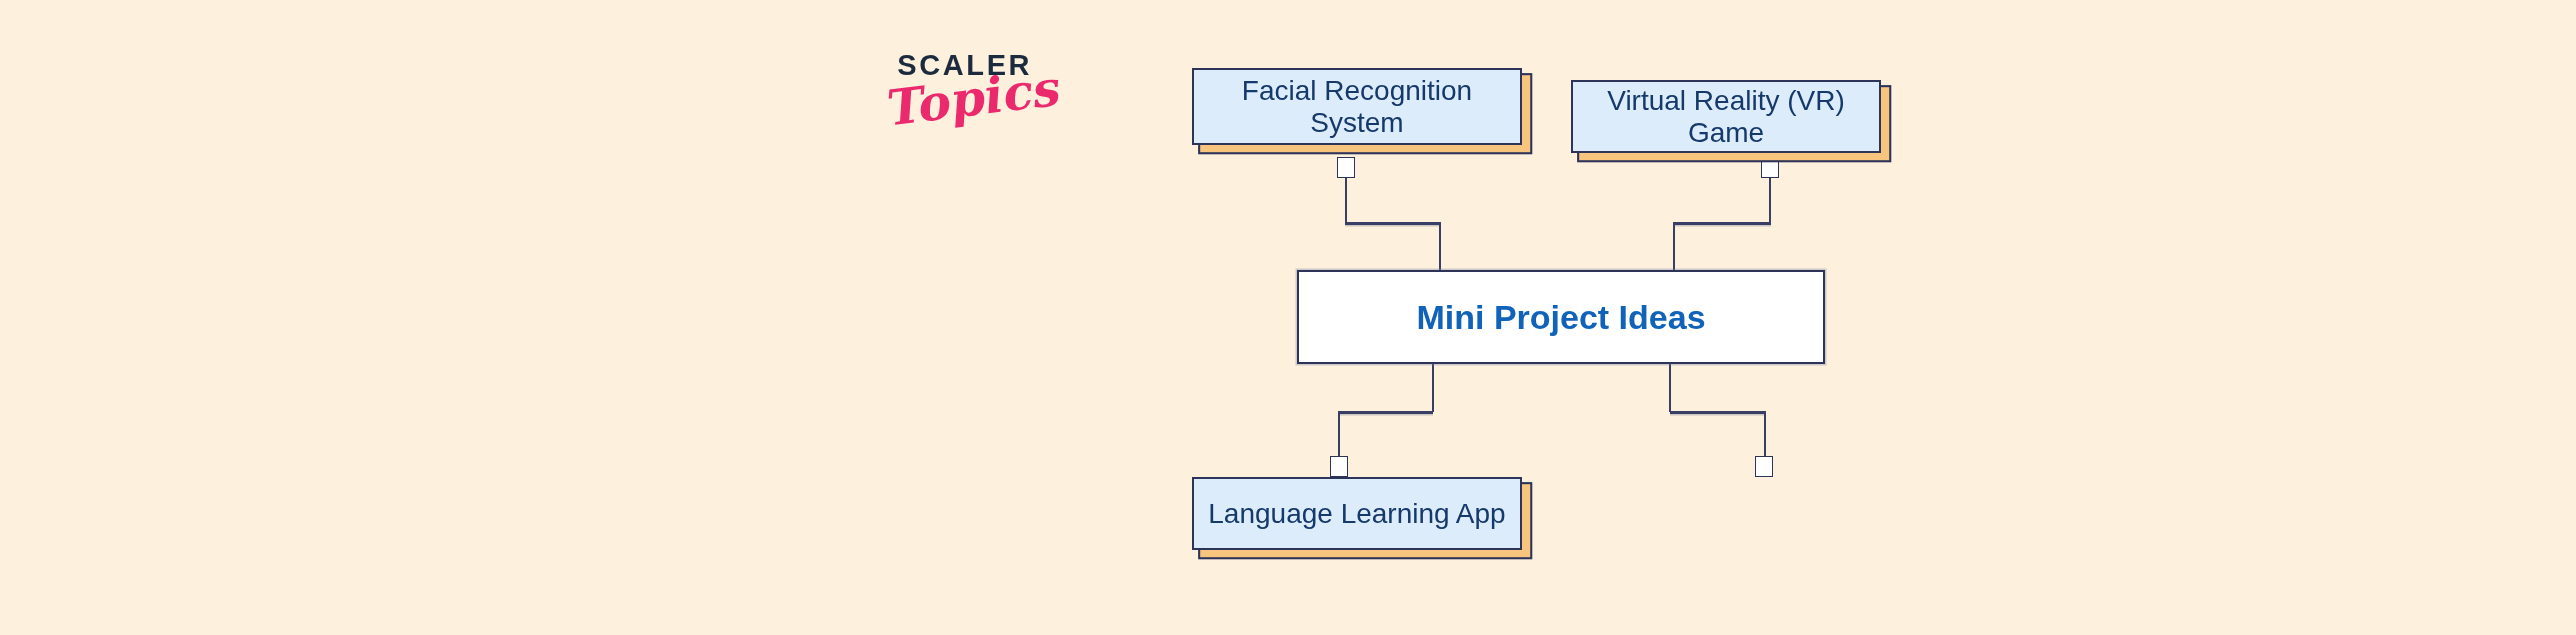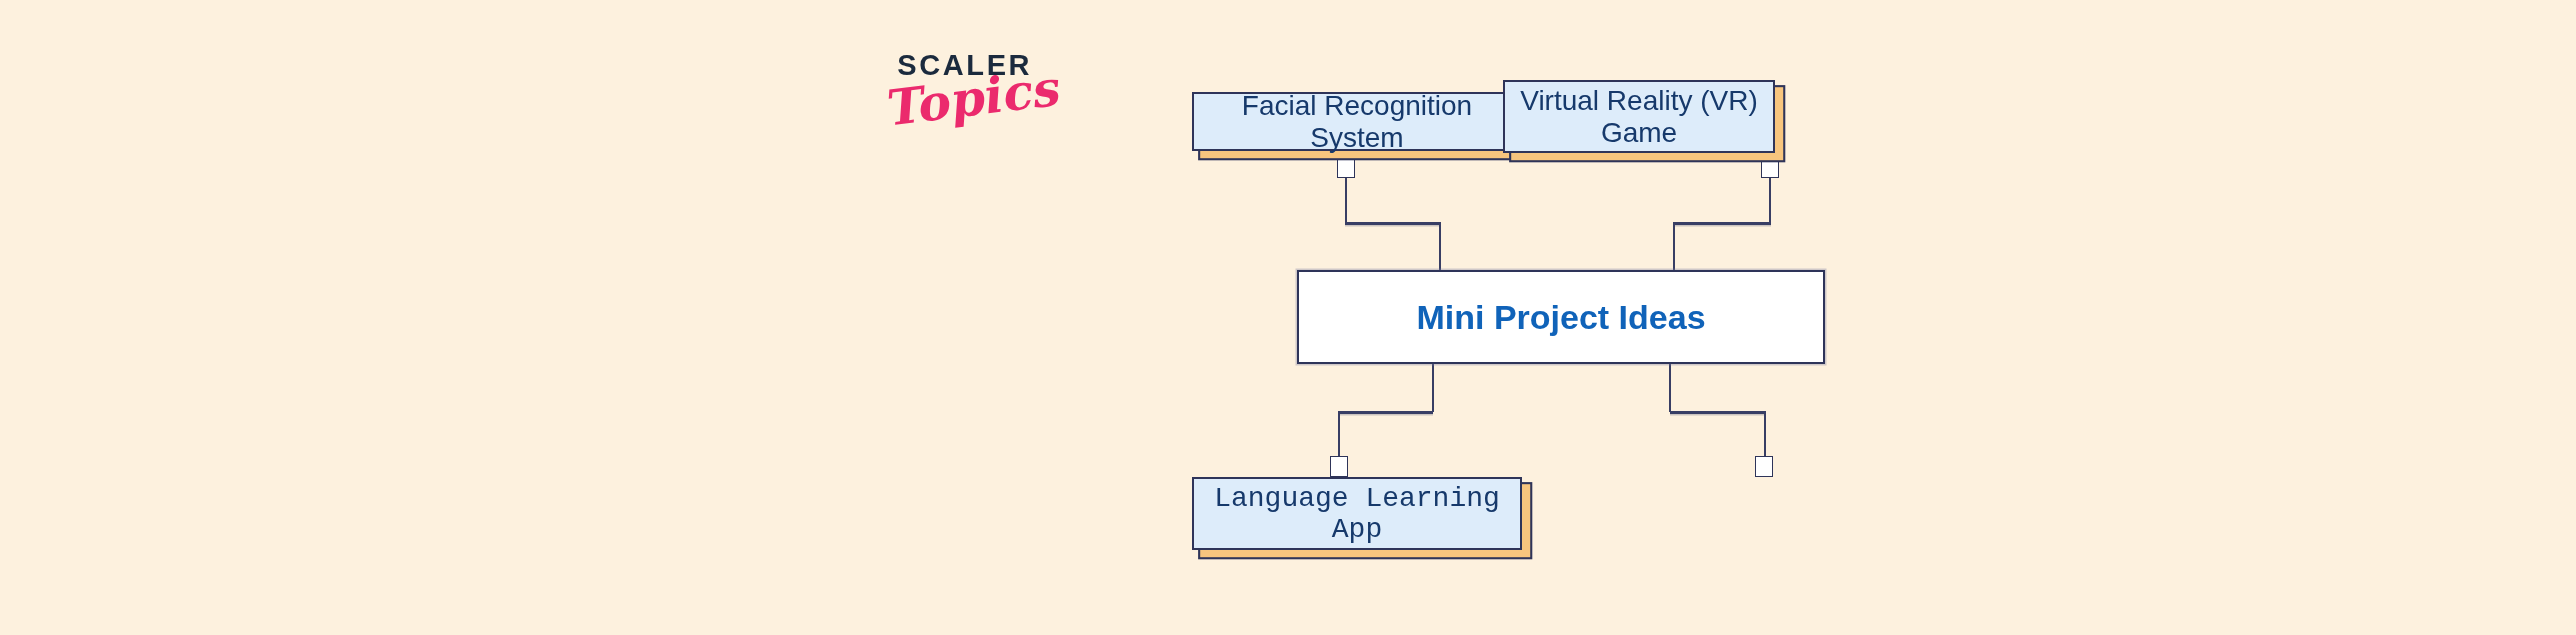--- a/index.html
+++ b/index.html
@@ -41,24 +41,24 @@
                 8.2px 7.2px 0 2.1px var(--border, #2e3459);
   }
   .root {
     background: var(--root-fill, #ffffff);
     border: 2.6px solid var(--border, #2e3459);
     color: var(--root-text, #1063b9);
     font-size: 34px; font-weight: bold;
     box-shadow: 0 0 0 1.5px rgba(120, 124, 160, 0.35);
     margin-left: 7px;
   }
-  .node-facial    { left: 1192px; top: 92px; width: 330px; height: 59px; }
-  .node-vr        { left: 1503px; top: 80px; width: 272px; height: 73px; }
+  .node-facial    { left: 1192px; top: 68px; width: 330px; height: 77px; }
+  .node-vr        { left: 1571px; top: 80px; width: 310px; height: 73px; }
   .node-root     { left: 1290px; top: 270px; width: 528px; height: 94px; }
-  .node-language  { left: 1192px; top: 477px; width: 330px; height: 73px; font-family: Liberation Mono, monospace; }
+  .node-language  { left: 1192px; top: 477px; width: 330px; height: 73px; }
   .node-eauth     { left: 1571px; top: 477px; width: 334px; height: 73px; }
 
   
   .vline { position: absolute; width: 1.5px; background: var(--line, #383e64); }
   .hline { position: absolute; height: 3.1px; background: var(--line, #383e64);
            box-shadow: 0 1.5px 0 rgba(56, 62, 100, 0.25); }
   .port  {
     position: absolute; box-sizing: border-box;
     width: 17.5px; height: 20.6px;
     background: var(--port-fill, #ffffff);

